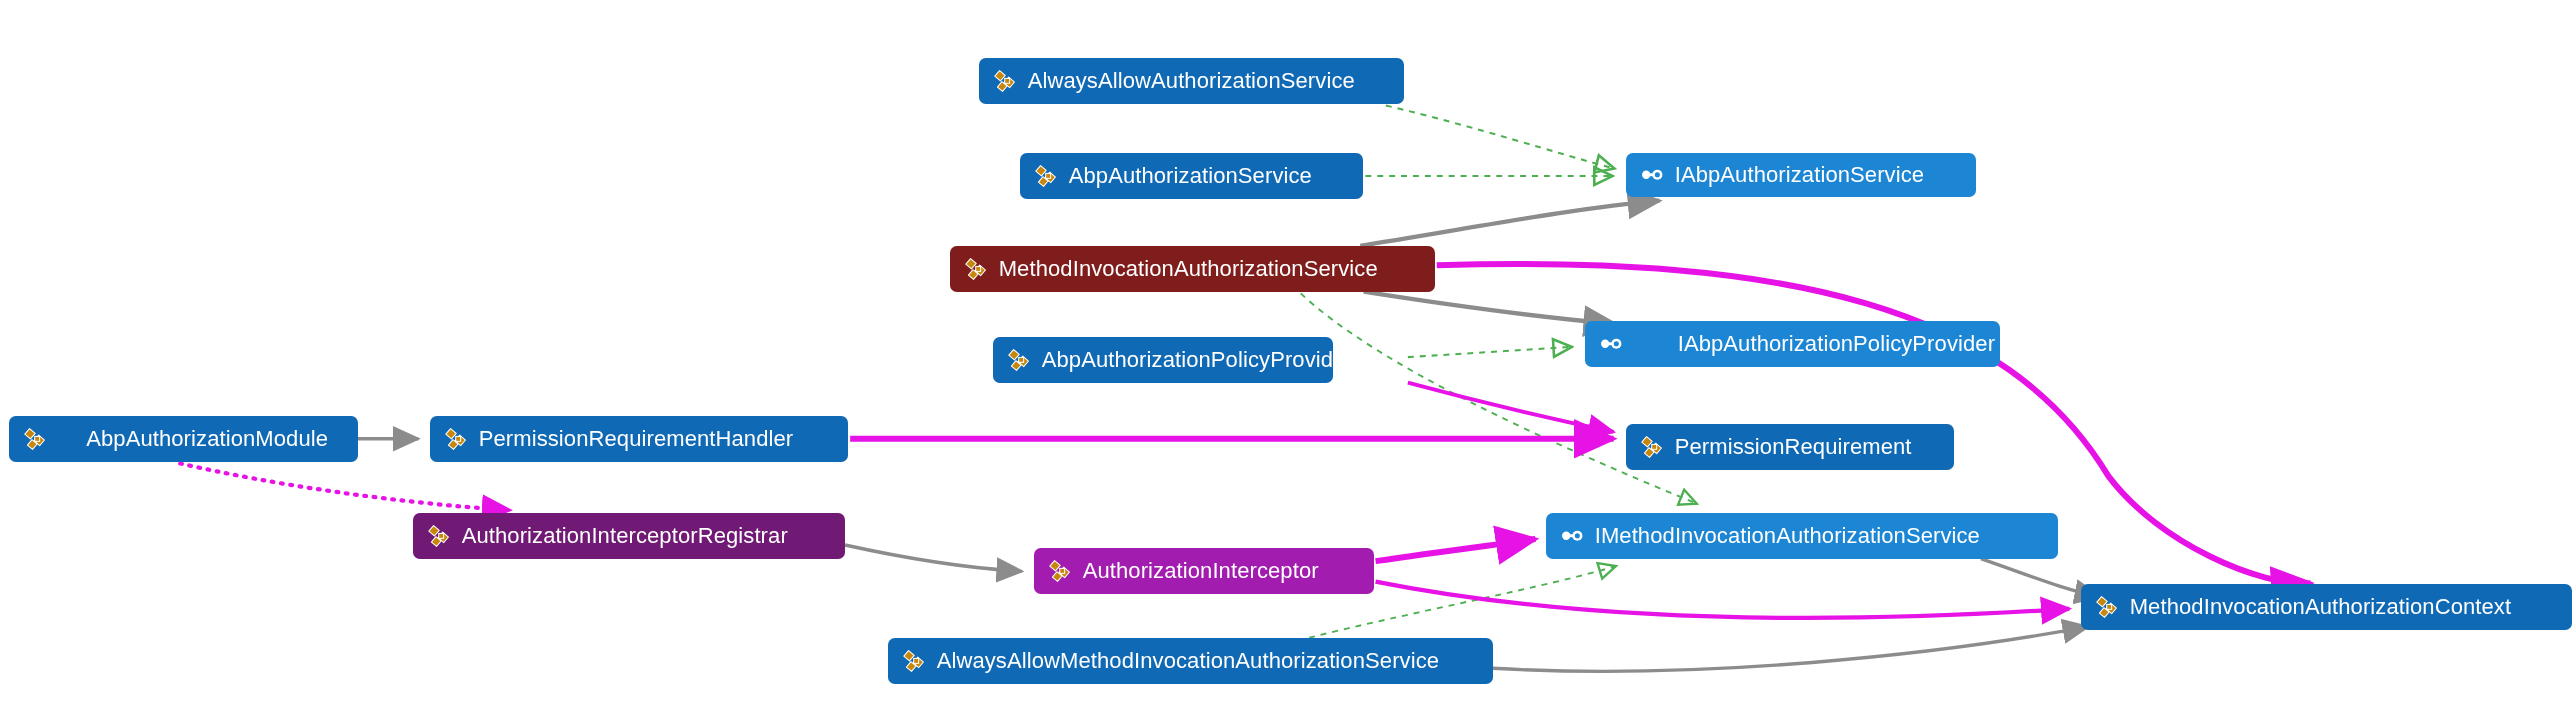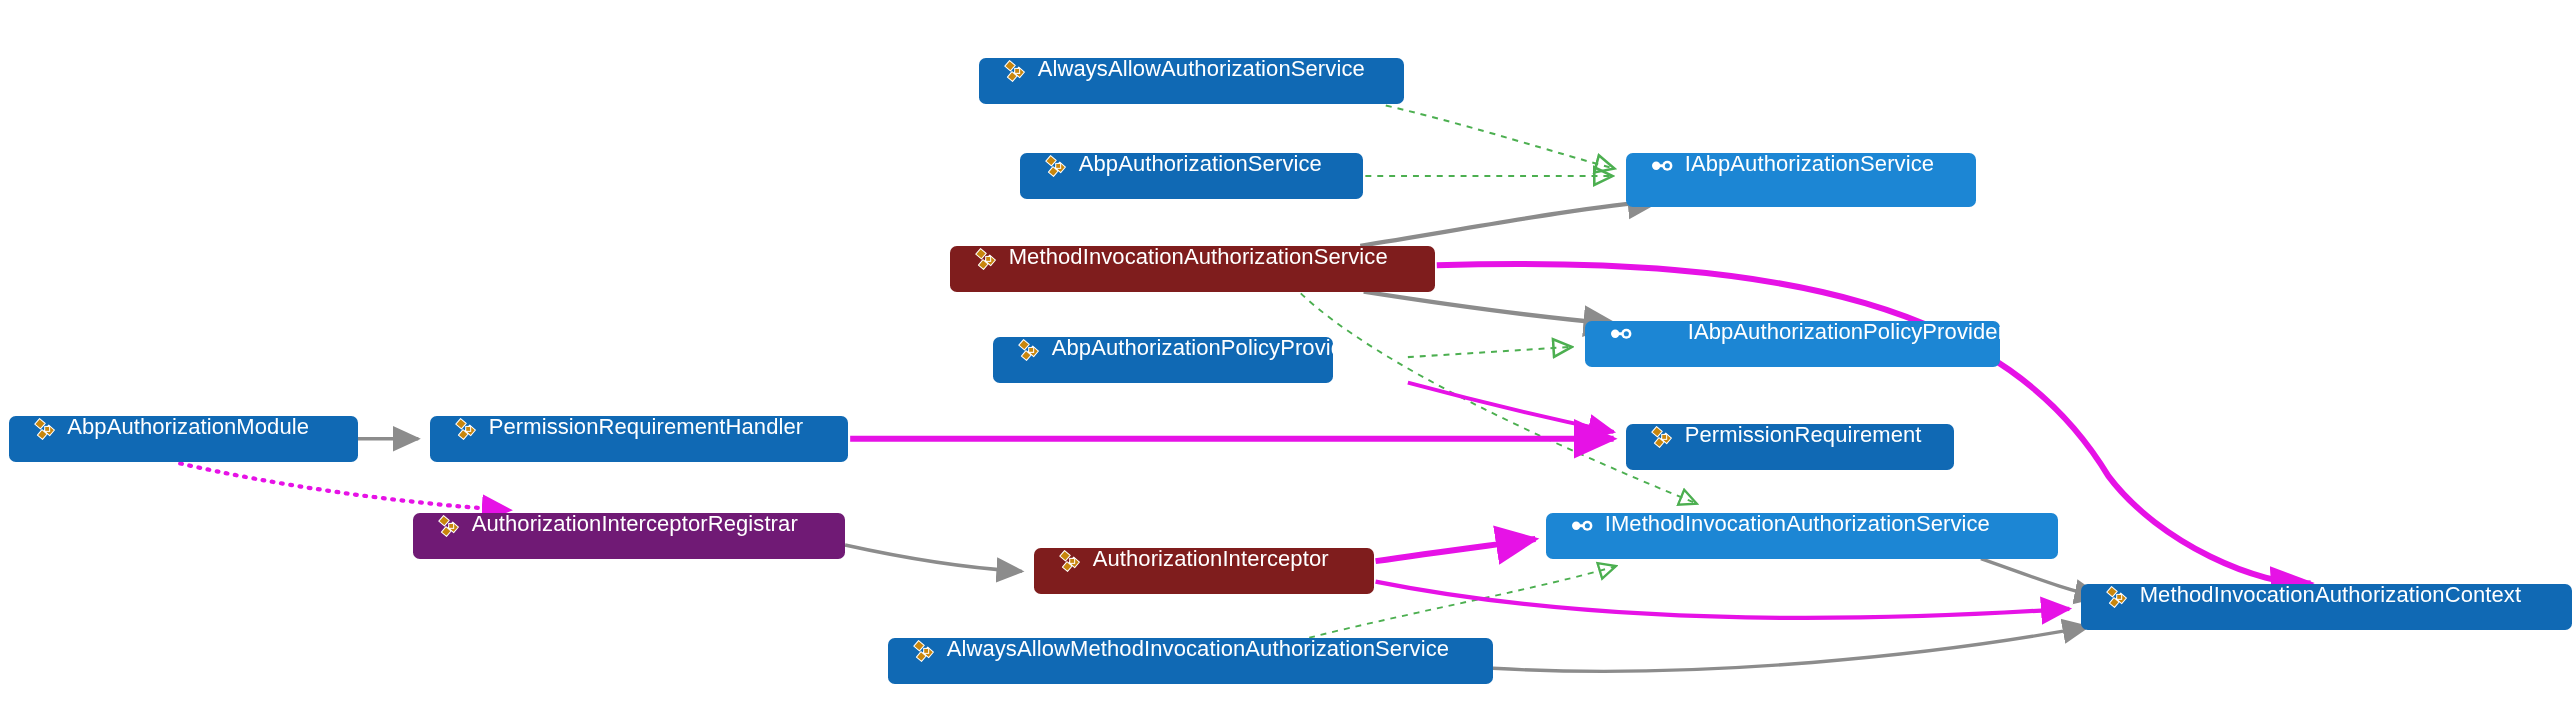--- a/index.html
+++ b/index.html
@@ -7,24 +7,24 @@
   body{
     width:2576px;height:727px;overflow:hidden;
     font-family:"Liberation Sans","DejaVu Sans",sans-serif;
     -webkit-font-smoothing:antialiased;
   }
   #canvas{position:relative;width:2576px;height:727px;background:#ffffff;}
   #edges{position:absolute;left:0;top:0;width:2576px;height:727px;}
 
   .node{
     position:absolute;
-    display:flex;align-items:flex-start;
+    display:flex;align-items:center;
     box-sizing:border-box;
     border-radius:6.8px;
-    padding:0 23px;
+    padding:0 13px;
     white-space:nowrap;
     cursor:default;
   }
   .node .lbl{
     color:#ffffff;
     font-size:22px;
     letter-spacing:0.1px;
     line-height:1;
   }
   .node.cls{background:#1069b4;}
@@ -94,21 +94,21 @@
           <g fill="#c8860d" stroke="#ffffff" stroke-width="1.3" stroke-linejoin="round">
             <path d="M9.5 3.2 L16.6 9.2 L10.6 16.2 L3.5 10.2 Z"></path>
             <path d="M21 11.5 L28.2 17.6 L22.2 24.6 L15 18.5 Z"></path>
             <path d="M12.5 17.2 L19 22.6 L13.2 29.4 L6.8 24 Z"></path>
           </g>
           <path d="M15.2 12.4 h7.6 v7.6 h-7.6 z" fill="#ffffff" opacity=".92"></path>
           <path d="M16.6 13.8 h4.8 v4.8 h-4.8 z" fill="#c8860d"></path>
         </svg>
         <span class="lbl">AbpAuthorizationService</span>
       </div>
-      <div class="node iface" style="left: 1626px; top: 153px; width: 350px; height: 54px; background: rgb(28, 134, 212);">
+      <div class="node iface" style="left: 1626px; top: 153px; width: 350px; height: 44px; background: rgb(28, 134, 212);">
         <svg class="ico" viewBox="0 0 32 32" xmlns="http://www.w3.org/2000/svg">
           <circle cx="9" cy="16" r="5.2" fill="#ffffff"></circle>
           <rect x="12" y="14.2" width="9" height="3.6" fill="#ffffff"></rect>
           <circle cx="23" cy="16" r="6.4" fill="#ffffff"></circle>
           <circle cx="23" cy="16" r="3.2" fill="#1c86d4"></circle>
         </svg>
         <span class="lbl">IAbpAuthorizationService</span>
       </div>
       <div class="node cls" style="left: 950px; top: 246px; width: 485px; height: 46px; background: #7f1d1d;">
         <svg class="ico" viewBox="0 0 32 32" xmlns="http://www.w3.org/2000/svg">
@@ -136,21 +136,21 @@
       </div>
       <div class="node iface" style="left: 1585px; top: 321px; width: 415px; height: 46px; background: rgb(28, 134, 212); gap: 44px;">
         <svg class="ico" viewBox="0 0 32 32" xmlns="http://www.w3.org/2000/svg">
           <circle cx="9" cy="16" r="5.2" fill="#ffffff"></circle>
           <rect x="12" y="14.2" width="9" height="3.6" fill="#ffffff"></rect>
           <circle cx="23" cy="16" r="6.4" fill="#ffffff"></circle>
           <circle cx="23" cy="16" r="3.2" fill="#1c86d4"></circle>
         </svg>
         <span class="lbl">IAbpAuthorizationPolicyProvider</span>
       </div>
-      <div class="node cls" style="left: 8.5px; top: 416px; width: 349px; height: 46px; background: rgb(16, 105, 180);">
+      <div class="node cls" style="left: 8.5px; top: 416px; width: 349px; height: 46px; background: rgb(16, 105, 180); gap: 29px;">
         <svg class="ico" viewBox="0 0 32 32" xmlns="http://www.w3.org/2000/svg">
           <g fill="#c8860d" stroke="#ffffff" stroke-width="1.3" stroke-linejoin="round">
             <path d="M9.5 3.2 L16.6 9.2 L10.6 16.2 L3.5 10.2 Z"></path>
             <path d="M21 11.5 L28.2 17.6 L22.2 24.6 L15 18.5 Z"></path>
             <path d="M12.5 17.2 L19 22.6 L13.2 29.4 L6.8 24 Z"></path>
           </g>
           <path d="M15.2 12.4 h7.6 v7.6 h-7.6 z" fill="#ffffff" opacity=".92"></path>
           <path d="M16.6 13.8 h4.8 v4.8 h-4.8 z" fill="#c8860d"></path>
         </svg>
         <span class="lbl">AbpAuthorizationModule</span>
@@ -193,21 +193,21 @@
       </div>
       <div class="node iface" style="left: 1546px; top: 513px; width: 512px; height: 46px; background: rgb(28, 134, 212);">
         <svg class="ico" viewBox="0 0 32 32" xmlns="http://www.w3.org/2000/svg">
           <circle cx="9" cy="16" r="5.2" fill="#ffffff"></circle>
           <rect x="12" y="14.2" width="9" height="3.6" fill="#ffffff"></rect>
           <circle cx="23" cy="16" r="6.4" fill="#ffffff"></circle>
           <circle cx="23" cy="16" r="3.2" fill="#1c86d4"></circle>
         </svg>
         <span class="lbl">IMethodInvocationAuthorizationService</span>
       </div>
-      <div class="node cls" style="left: 1034px; top: 548px; width: 340px; height: 46px; background: #7f1d1d;">
+      <div class="node cls" style="left: 1034px; top: 548px; width: 340px; height: 46px; background: #a21caf;">
         <svg class="ico" viewBox="0 0 32 32" xmlns="http://www.w3.org/2000/svg">
           <g fill="#c8860d" stroke="#ffffff" stroke-width="1.3" stroke-linejoin="round">
             <path d="M9.5 3.2 L16.6 9.2 L10.6 16.2 L3.5 10.2 Z"></path>
             <path d="M21 11.5 L28.2 17.6 L22.2 24.6 L15 18.5 Z"></path>
             <path d="M12.5 17.2 L19 22.6 L13.2 29.4 L6.8 24 Z"></path>
           </g>
           <path d="M15.2 12.4 h7.6 v7.6 h-7.6 z" fill="#ffffff" opacity=".92"></path>
           <path d="M16.6 13.8 h4.8 v4.8 h-4.8 z" fill="#c8860d"></path>
         </svg>
         <span class="lbl">AuthorizationInterceptor</span>

